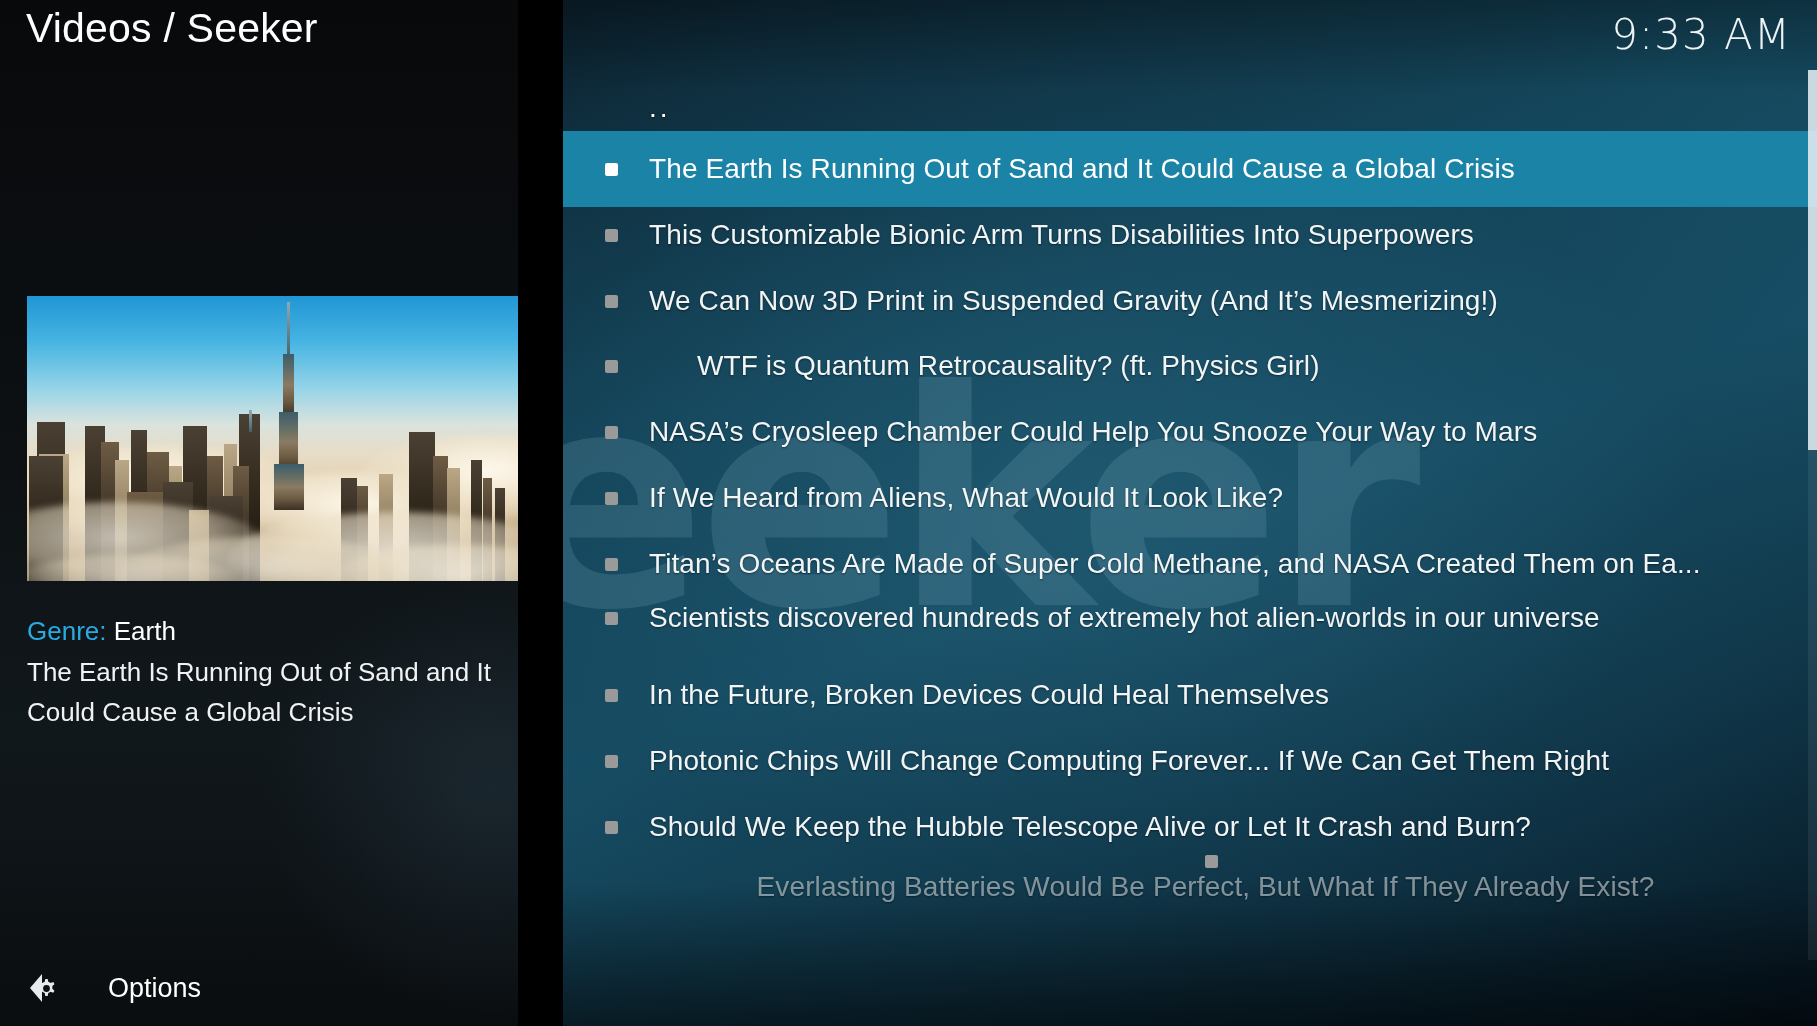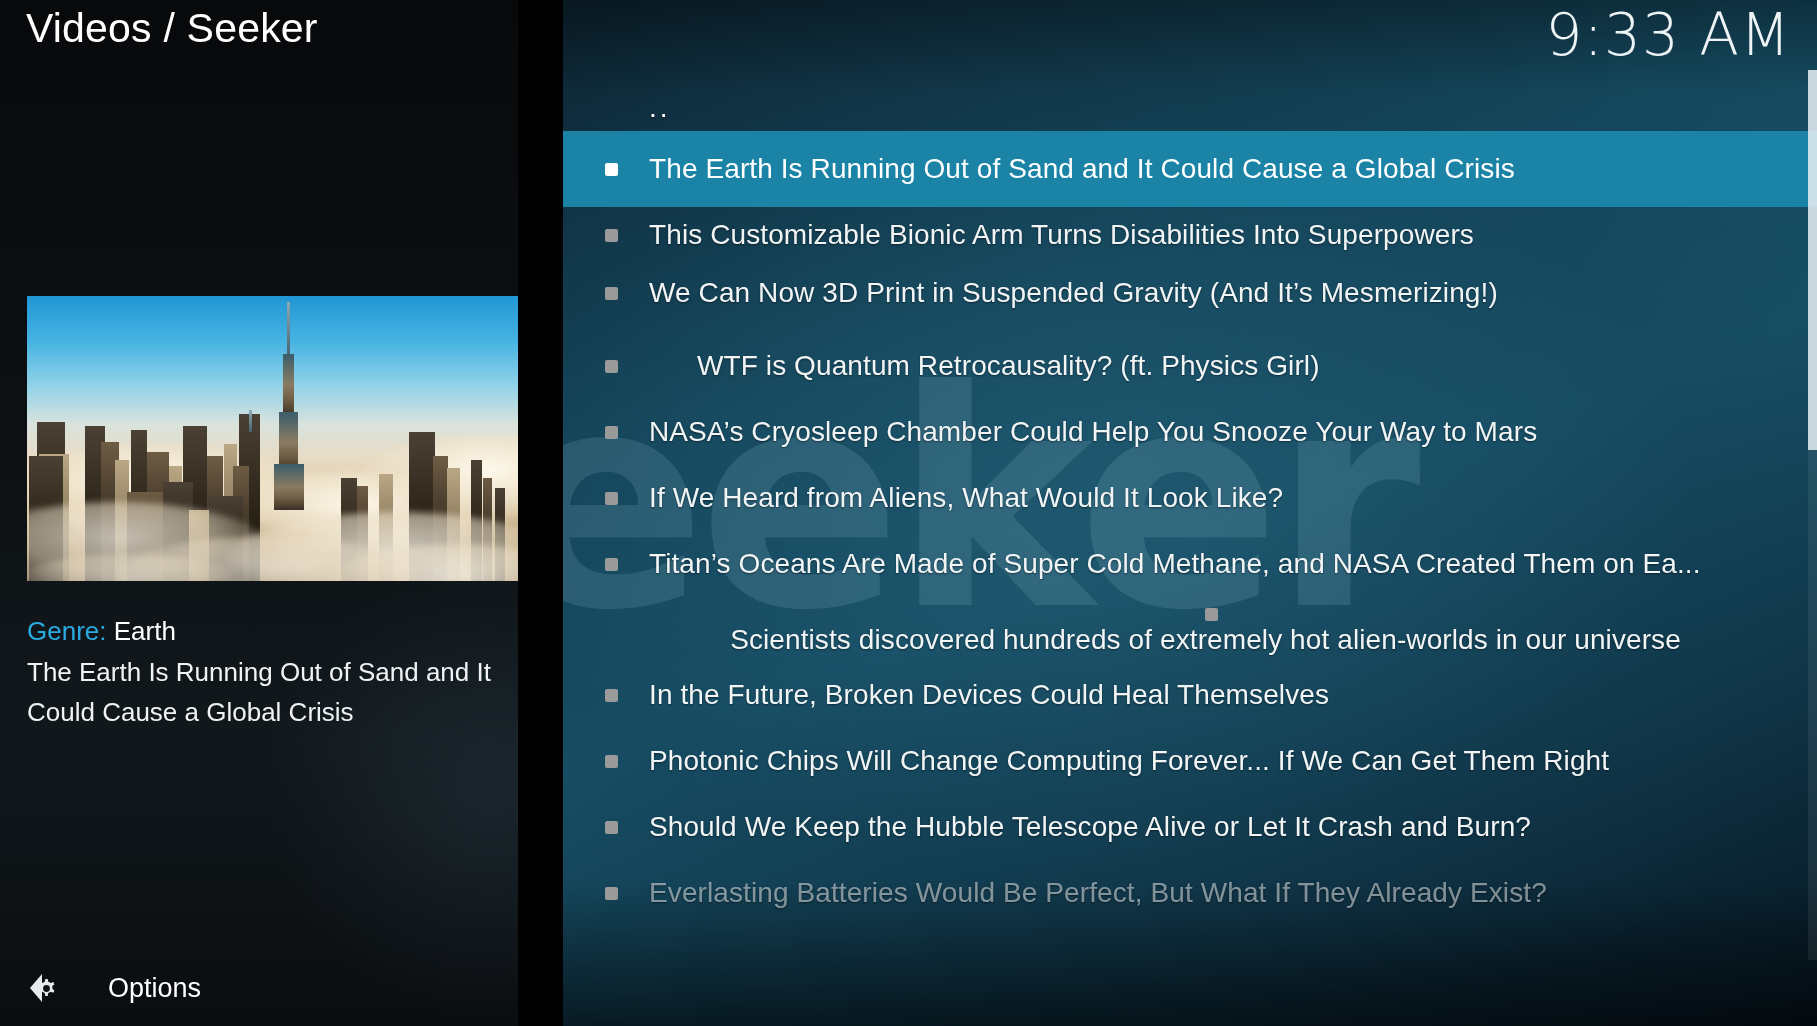--- a/index.html
+++ b/index.html
@@ -75,21 +75,21 @@
     font-weight:300;
     color:#e2e6e8;
     letter-spacing:0.2px;
     line-height:30px;
     white-space:nowrap;
   }
   .header-sub .dot { padding:0 7px; }
   .clock {
     position:absolute;
     right:26px; top:2px;
-    font-size:58px;
+    font-size:42px;
     font-weight:200;
     color:#eef3f5;
     letter-spacing:1px;
     line-height:66px;
     white-space:nowrap;
     pointer-events:auto;
     font-family:"DejaVu Sans", sans-serif;
     margin-left:10px;
   }
 
@@ -289,21 +289,21 @@
     <div class="row selected" style="top:131px;">
       <span class="bullet"></span>
       <span class="label">The Earth Is Running Out of Sand and It Could Cause a Global Crisis</span>
     </div>
 
     <div class="row" style="top:197px;">
       <span class="bullet"></span>
       <span class="label">This Customizable Bionic Arm Turns Disabilities Into Superpowers</span>
     </div>
 
-    <div class="row" style="top:255px;align-items:center;">
+    <div class="row" style="top:263px;align-items:center;">
       <span class="bullet"></span>
       <span class="label">We Can Now 3D Print in Suspended Gravity (And It’s Mesmerizing!)</span>
     </div>
 
     <div class="row" style="top:328px;gap:48px;">
       <span class="bullet"></span>
       <span class="label">WTF is Quantum Retrocausality? (ft. Physics Girl)</span>
     </div>
 
     <div class="row" style="top:460px;">
@@ -314,41 +314,41 @@
     <div class="row" style="top:394px;">
       <span class="bullet"></span>
       <span class="label">NASA’s Cryosleep Chamber Could Help You Snooze Your Way to Mars</span>
     </div>
 
     <div class="row" style="top:526px;">
       <span class="bullet"></span>
       <span class="label">Titan’s Oceans Are Made of Super Cold Methane, and NASA Created Them on Ea...</span>
     </div>
 
-    <div class="row" style="top:608px;flex-direction:column;">
+    <div class="row" style="top:580px;">
       <span class="bullet"></span>
       <span class="label">Scientists discovered hundreds of extremely hot alien-worlds in our universe</span>
     </div>
 
     <div class="row" style="top:657px;text-align:right;">
       <span class="bullet"></span>
       <span class="label">In the Future, Broken Devices Could Heal Themselves</span>
     </div>
 
     <div class="row" style="top:723px;">
       <span class="bullet"></span>
       <span class="label">Photonic Chips Will Change Computing Forever... If We Can Get Them Right</span>
     </div>
 
     <div class="row" style="top:789px;">
       <span class="bullet"></span>
       <span class="label">Should We Keep the Hubble Telescope Alive or Let It Crash and Burn?</span>
     </div>
 
-    <div class="row faded" style="top:855px;">
+    <div class="row faded" style="top:855px;flex-direction:column;">
       <span class="bullet"></span>
       <span class="label">Everlasting Batteries Would Be Perfect, But What If They Already Exist?</span>
     </div>
   </div>
 
   <div class="scrollbar">
     <div class="thumbbar"></div>
   </div>
 
   <div class="sidebar">

